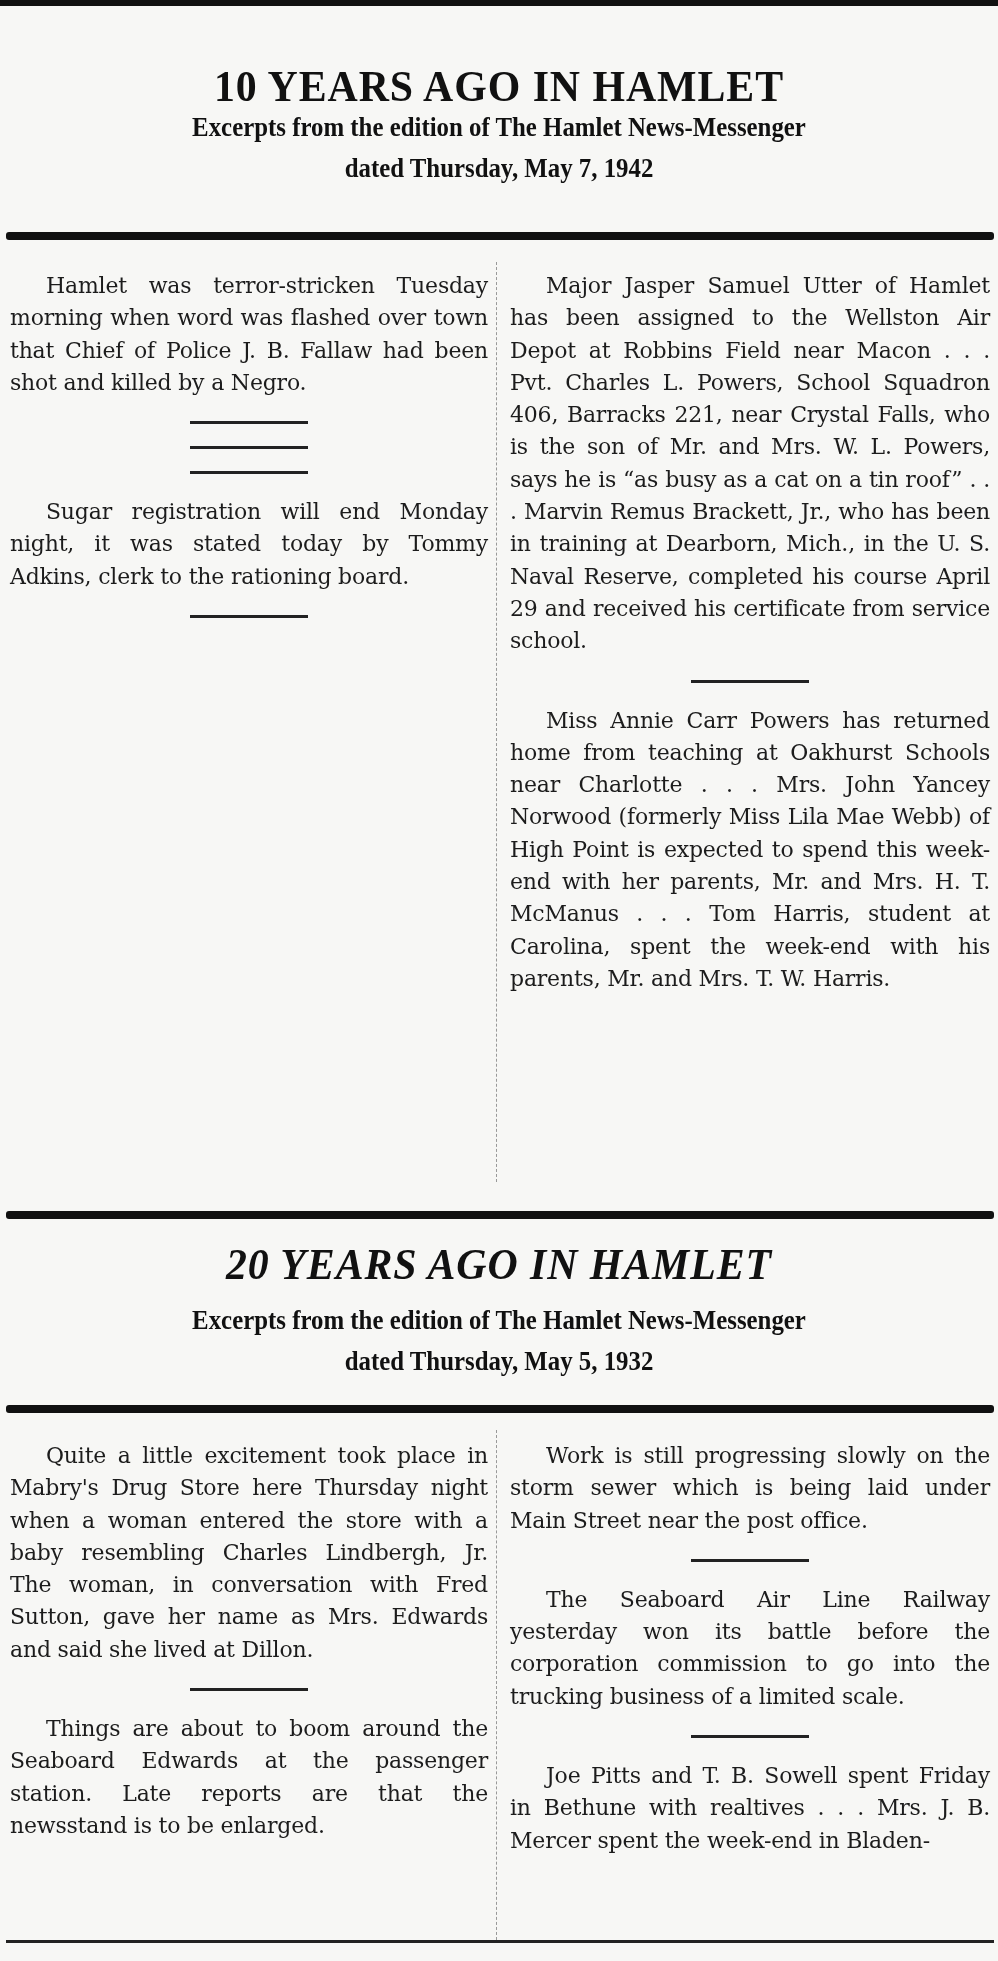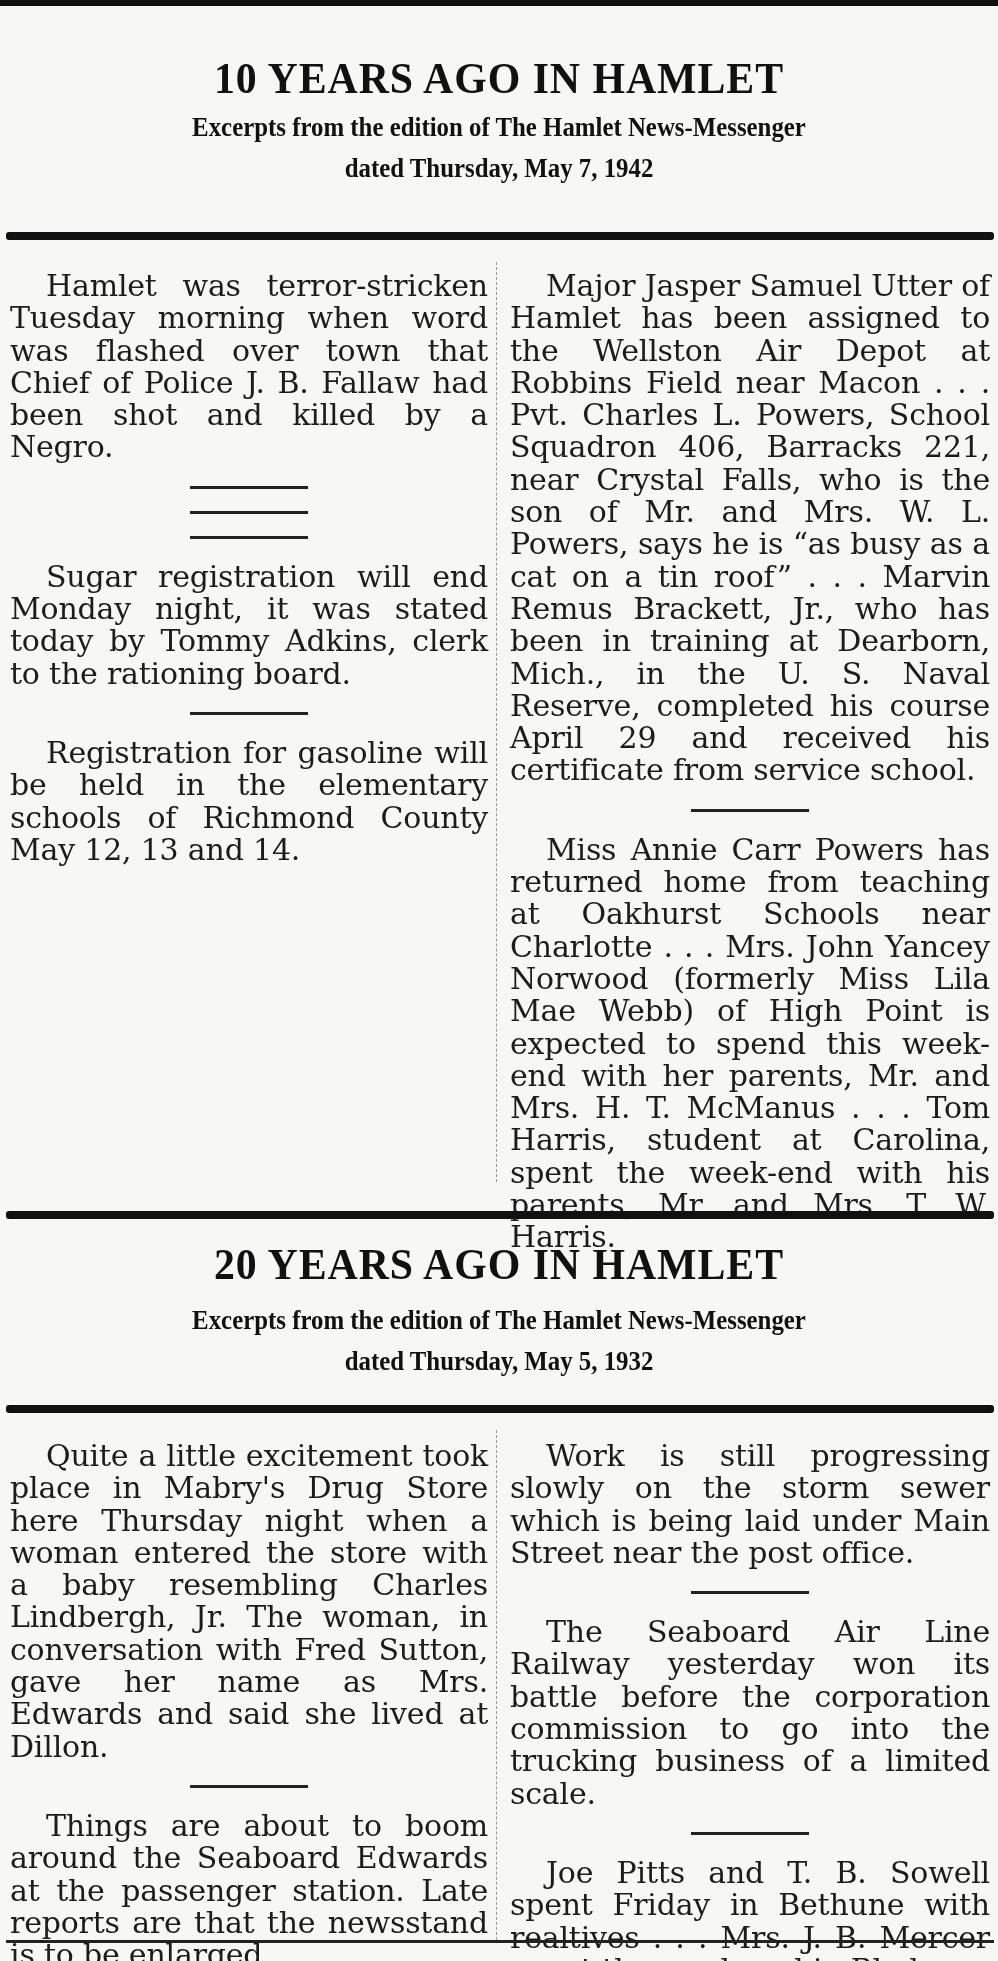--- a/index.html
+++ b/index.html
@@ -48,71 +48,70 @@
     width: 478px;
   }
   .col.left { left: 10px; }
   .col.right { left: 510px; width: 480px; }
   .divider {
     position: absolute; left: 496px; width: 0;
     border-left: 1.5px dashed #999;
   }
   .para {
     font-family: "DejaVu Serif", "Liberation Serif", serif;
-    font-size: 30px;
+    font-size: 22px;
     line-height: 32.3px;
     text-align: justify;
     text-indent: 36px;
     margin: 0;
     color: #1c1c1c;
     letter-spacing: -0.2px;
   }
   .sep {
     width: 118px; height: 3px; background: #222;
     margin: 22px auto 22px auto;
   }
   .bottom-rule {
     position: absolute; left: 6px; width: 988px; height: 3px; background: #222;
   }
 </style>
 </head>
 <body>
 
 <div class="rule-top"></div>
 
-<div class="section" style="top:52px;">
+<div class="section" style="top:60px;">
   <h1 class="headline">10 YEARS AGO IN HAMLET</h1>
 </div>
 <div class="section" style="top:112px;">
   <p class="subhead">Excerpts from the edition of The Hamlet News-Messenger</p>
   <p class="subhead" style="margin-top:10px;">dated Thursday, May 7, 1942</p>
 </div>
 <div class="rule" style="top:232px;"></div>
 
 <div class="columns" style="top:270px;">
   <div class="col left">
     <p class="para">Hamlet was terror-stricken Tuesday morning when word was flashed over town that Chief of Police J. B. Fallaw had been shot and killed by a Negro.</p>
     <div class="sep"></div>
     <div class="sep"></div>
     <div class="sep"></div>
     <p class="para">Sugar registration will end Monday night, it was stated today by Tommy Adkins, clerk to the rationing board.</p>
     <div class="sep"></div>
-    <p class="para">Registration for gasoline will be held in the elementary schools of Richmond County May 12, 13 and 14.</p>
   </div>
   <div class="col right">
     <p class="para">Major Jasper Samuel Utter of Hamlet has been assigned to the Wellston Air Depot at Robbins Field near Macon . . . Pvt. Charles L. Powers, School Squadron 406, Barracks 221, near Crystal Falls, who is the son of Mr. and Mrs. W. L. Powers, says he is “as busy as a cat on a tin roof” . . . Marvin Remus Brackett, Jr., who has been in training at Dearborn, Mich., in the U. S. Naval Reserve, completed his course April 29 and received his certificate from service school.</p>
     <div class="sep"></div>
     <p class="para">Miss Annie Carr Powers has returned home from teaching at Oakhurst Schools near Charlotte . . . Mrs. John Yancey Norwood (formerly Miss Lila Mae Webb) of High Point is expected to spend this week-end with her parents, Mr. and Mrs. H. T. McManus . . . Tom Harris, student at Carolina, spent the week-end with his parents, Mr. and Mrs. T. W. Harris.</p>
   </div>
 </div>
 <div class="divider" style="top:262px; height:920px;"></div>
 
 <div class="rule" style="top:1211px;"></div>
 
-<div class="section" style="top:1238px;">
+<div class="section" style="top:1238px;font-style:italic;">
   <h1 class="headline">20 YEARS AGO IN HAMLET</h1>
 </div>
 <div class="section" style="top:1305px;">
   <p class="subhead">Excerpts from the edition of The Hamlet News-Messenger</p>
   <p class="subhead" style="margin-top:10px;">dated Thursday, May 5, 1932</p>
 </div>
 <div class="rule" style="top:1405px;"></div>
 
 <div class="columns" style="top:1440px;">
   <div class="col left">

